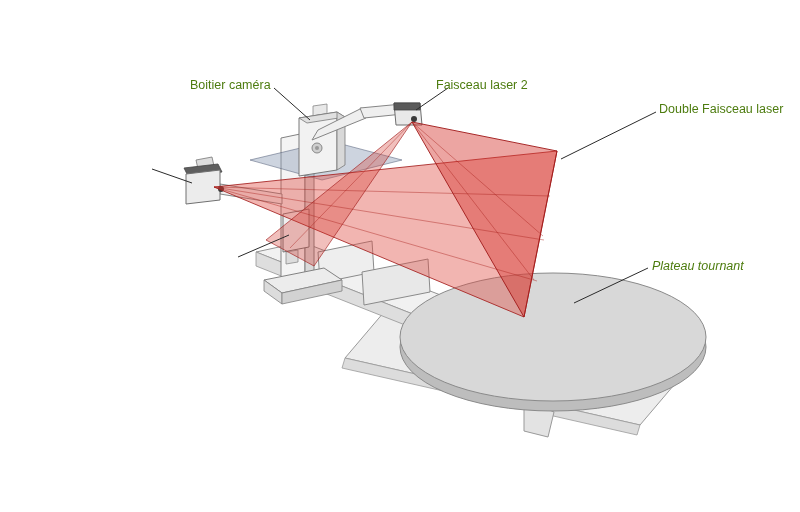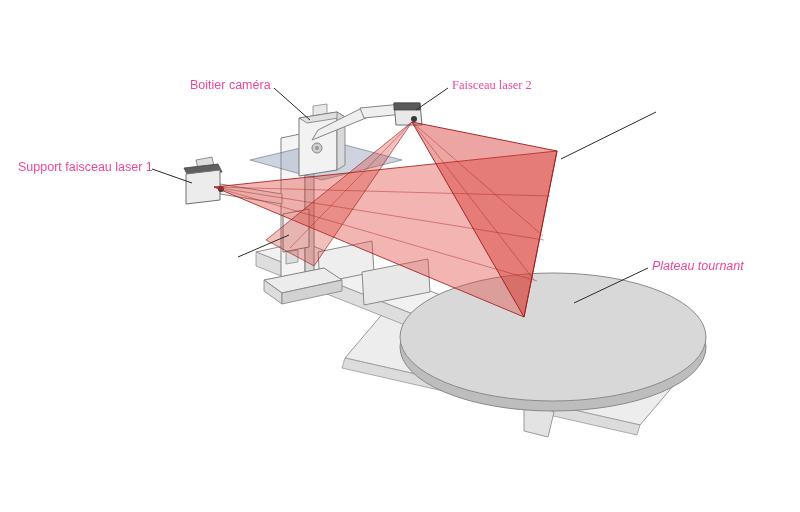--- a/index.html
+++ b/index.html
@@ -9,21 +9,21 @@
     height: 512px;
     background: #ffffff;
     overflow: hidden;
     font-family: "Liberation Sans", sans-serif;
   }
   .stage svg { position: absolute; left: 0; top: 0; }
   .label {
     position: absolute;
     font-size: 12.5px;
     line-height: 1.1;
-    color: #ec4899;
+    color: #4d7c0f;
     white-space: nowrap;
     user-select: none;
   }
 </style>
 </head>
 <body>
 
 <div class="stage">
 
   <svg width="800" height="512" viewBox="0 0 800 512">
@@ -112,21 +112,21 @@
       <line x1="448" y1="88" x2="416" y2="110"></line>
       <line x1="656" y1="112" x2="561" y2="159"></line>
       <line x1="152" y1="169" x2="192" y2="183"></line>
       <line x1="238" y1="257" x2="289" y2="235"></line>
       <line x1="648" y1="268" x2="574" y2="303"></line>
     </g>
   </svg>
 
   <div class="label" style="left:190px; top:79px;">Boitier caméra</div>
 
-  <div class="label" style="left:452px; top:79px;font-family:Liberation Serif, serif;">Faisceau laser 2</div>
+  <div class="label" style="left:436px; top:79px;">Faisceau laser 2</div>
 
+  <div class="label" style="left:659px; top:103px;">Double Faisceau laser</div>
 
-  <div class="label" style="left:18px; top:161px;">Support faisceau laser 1</div>
 
 
   <div class="label" style="left:652px; top:260px;font-style:italic;">Plateau tournant</div>
 
 </div>
 
 </body></html>

